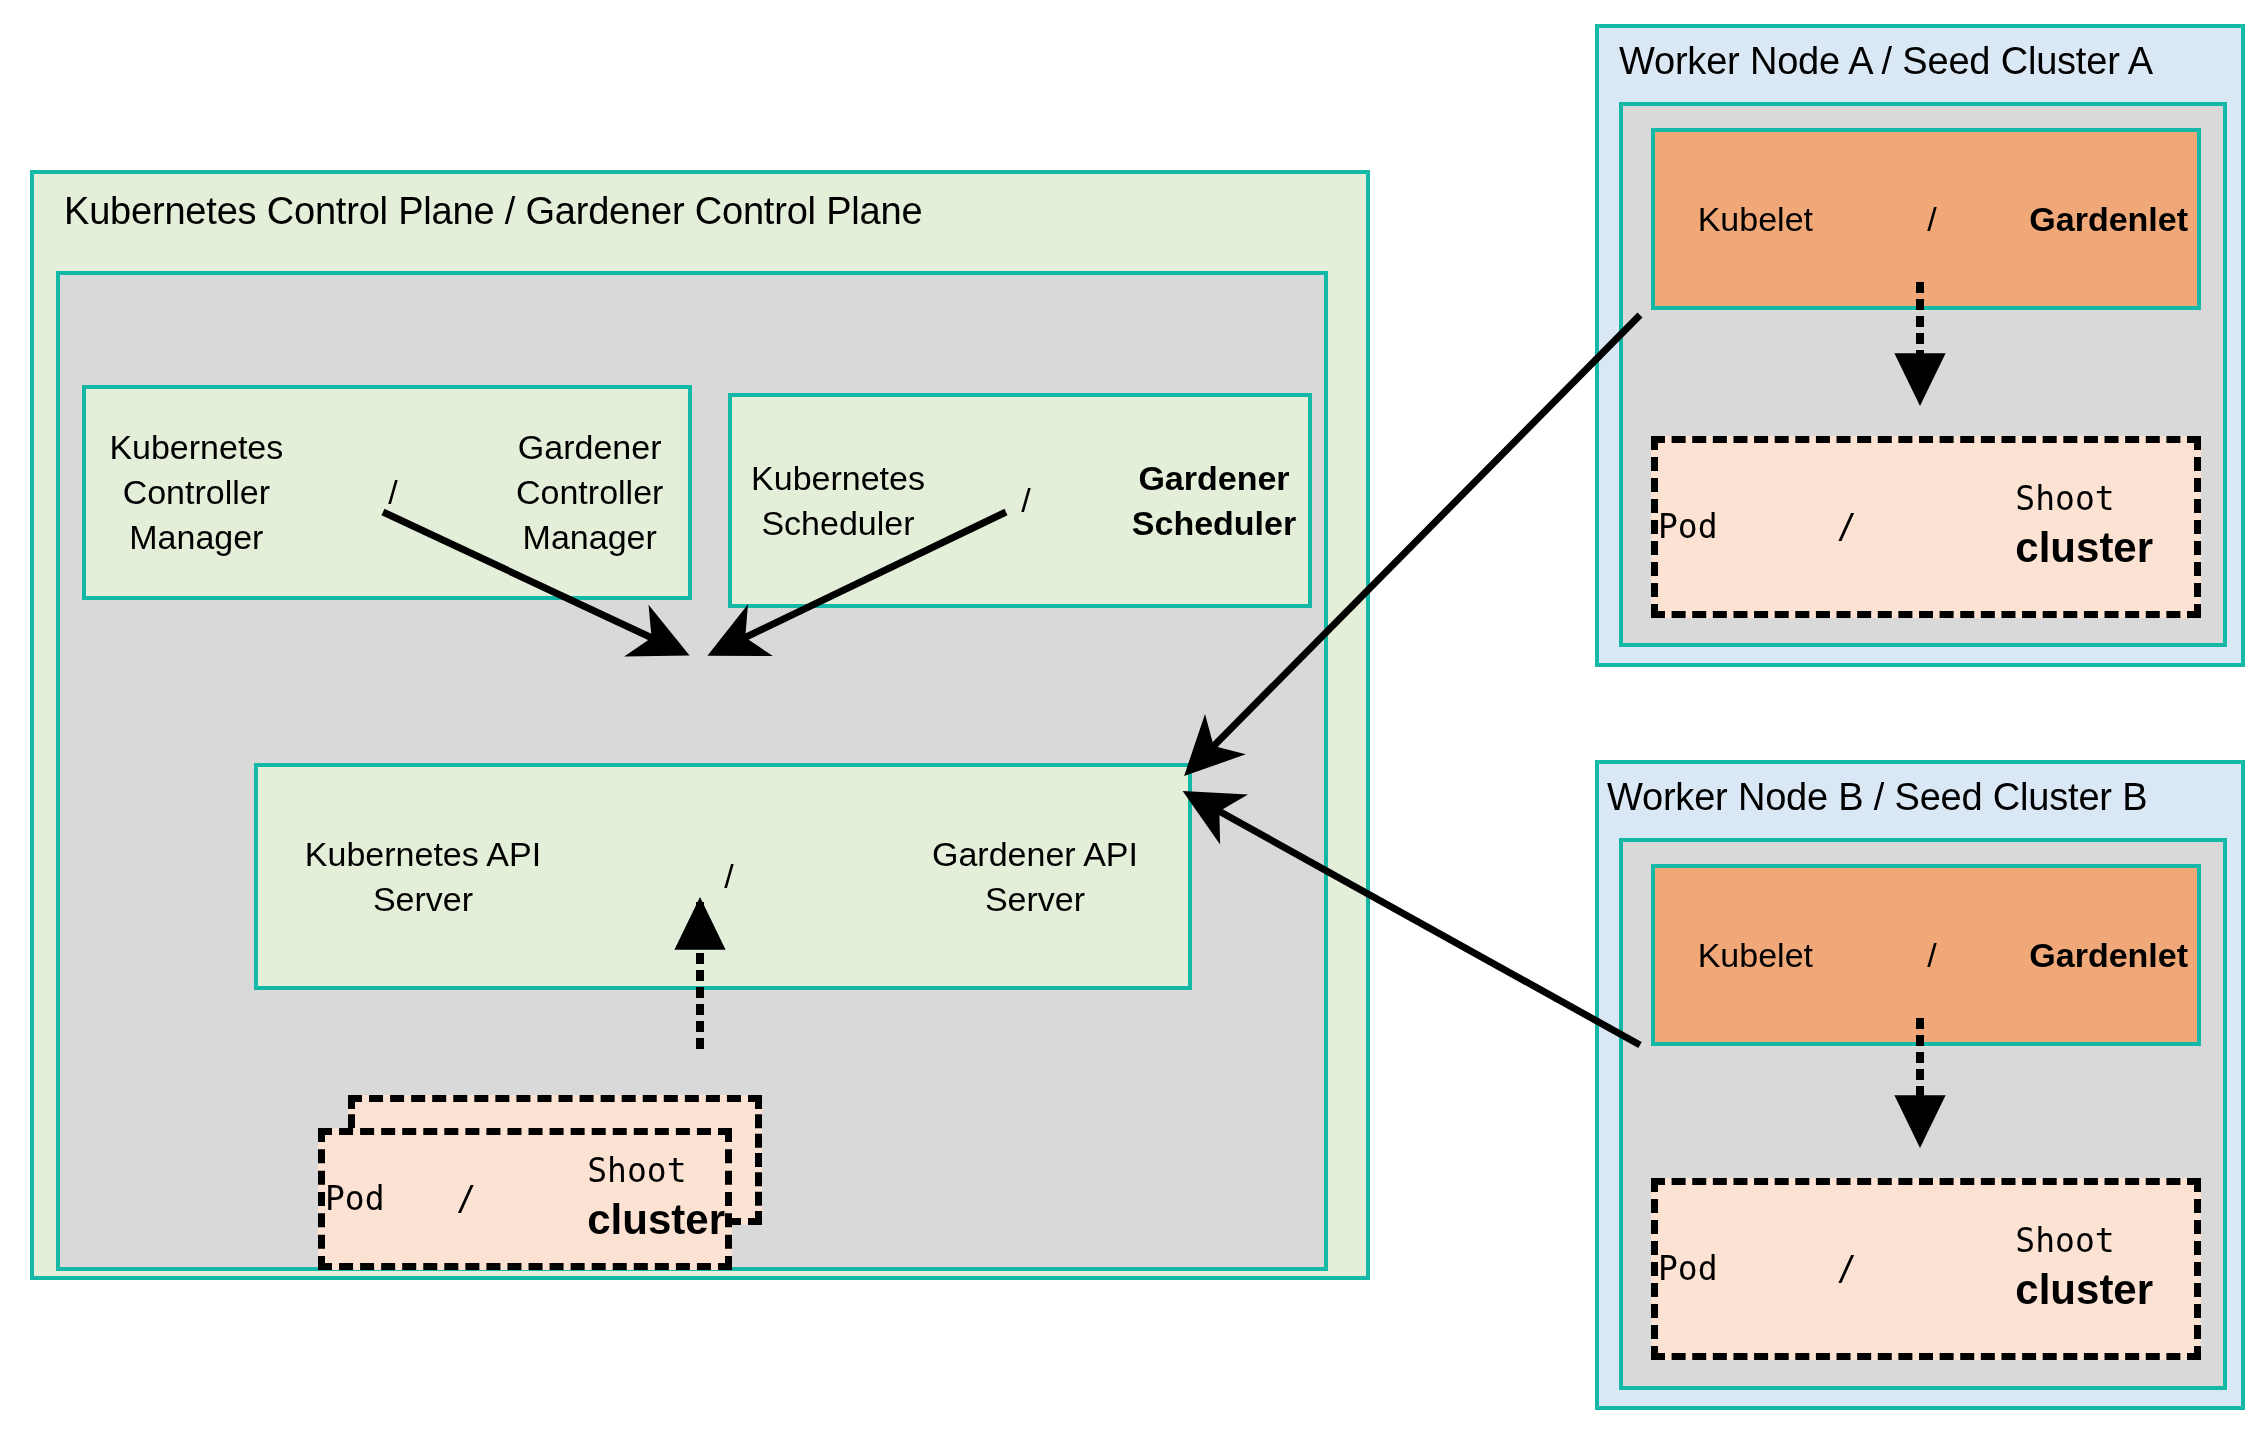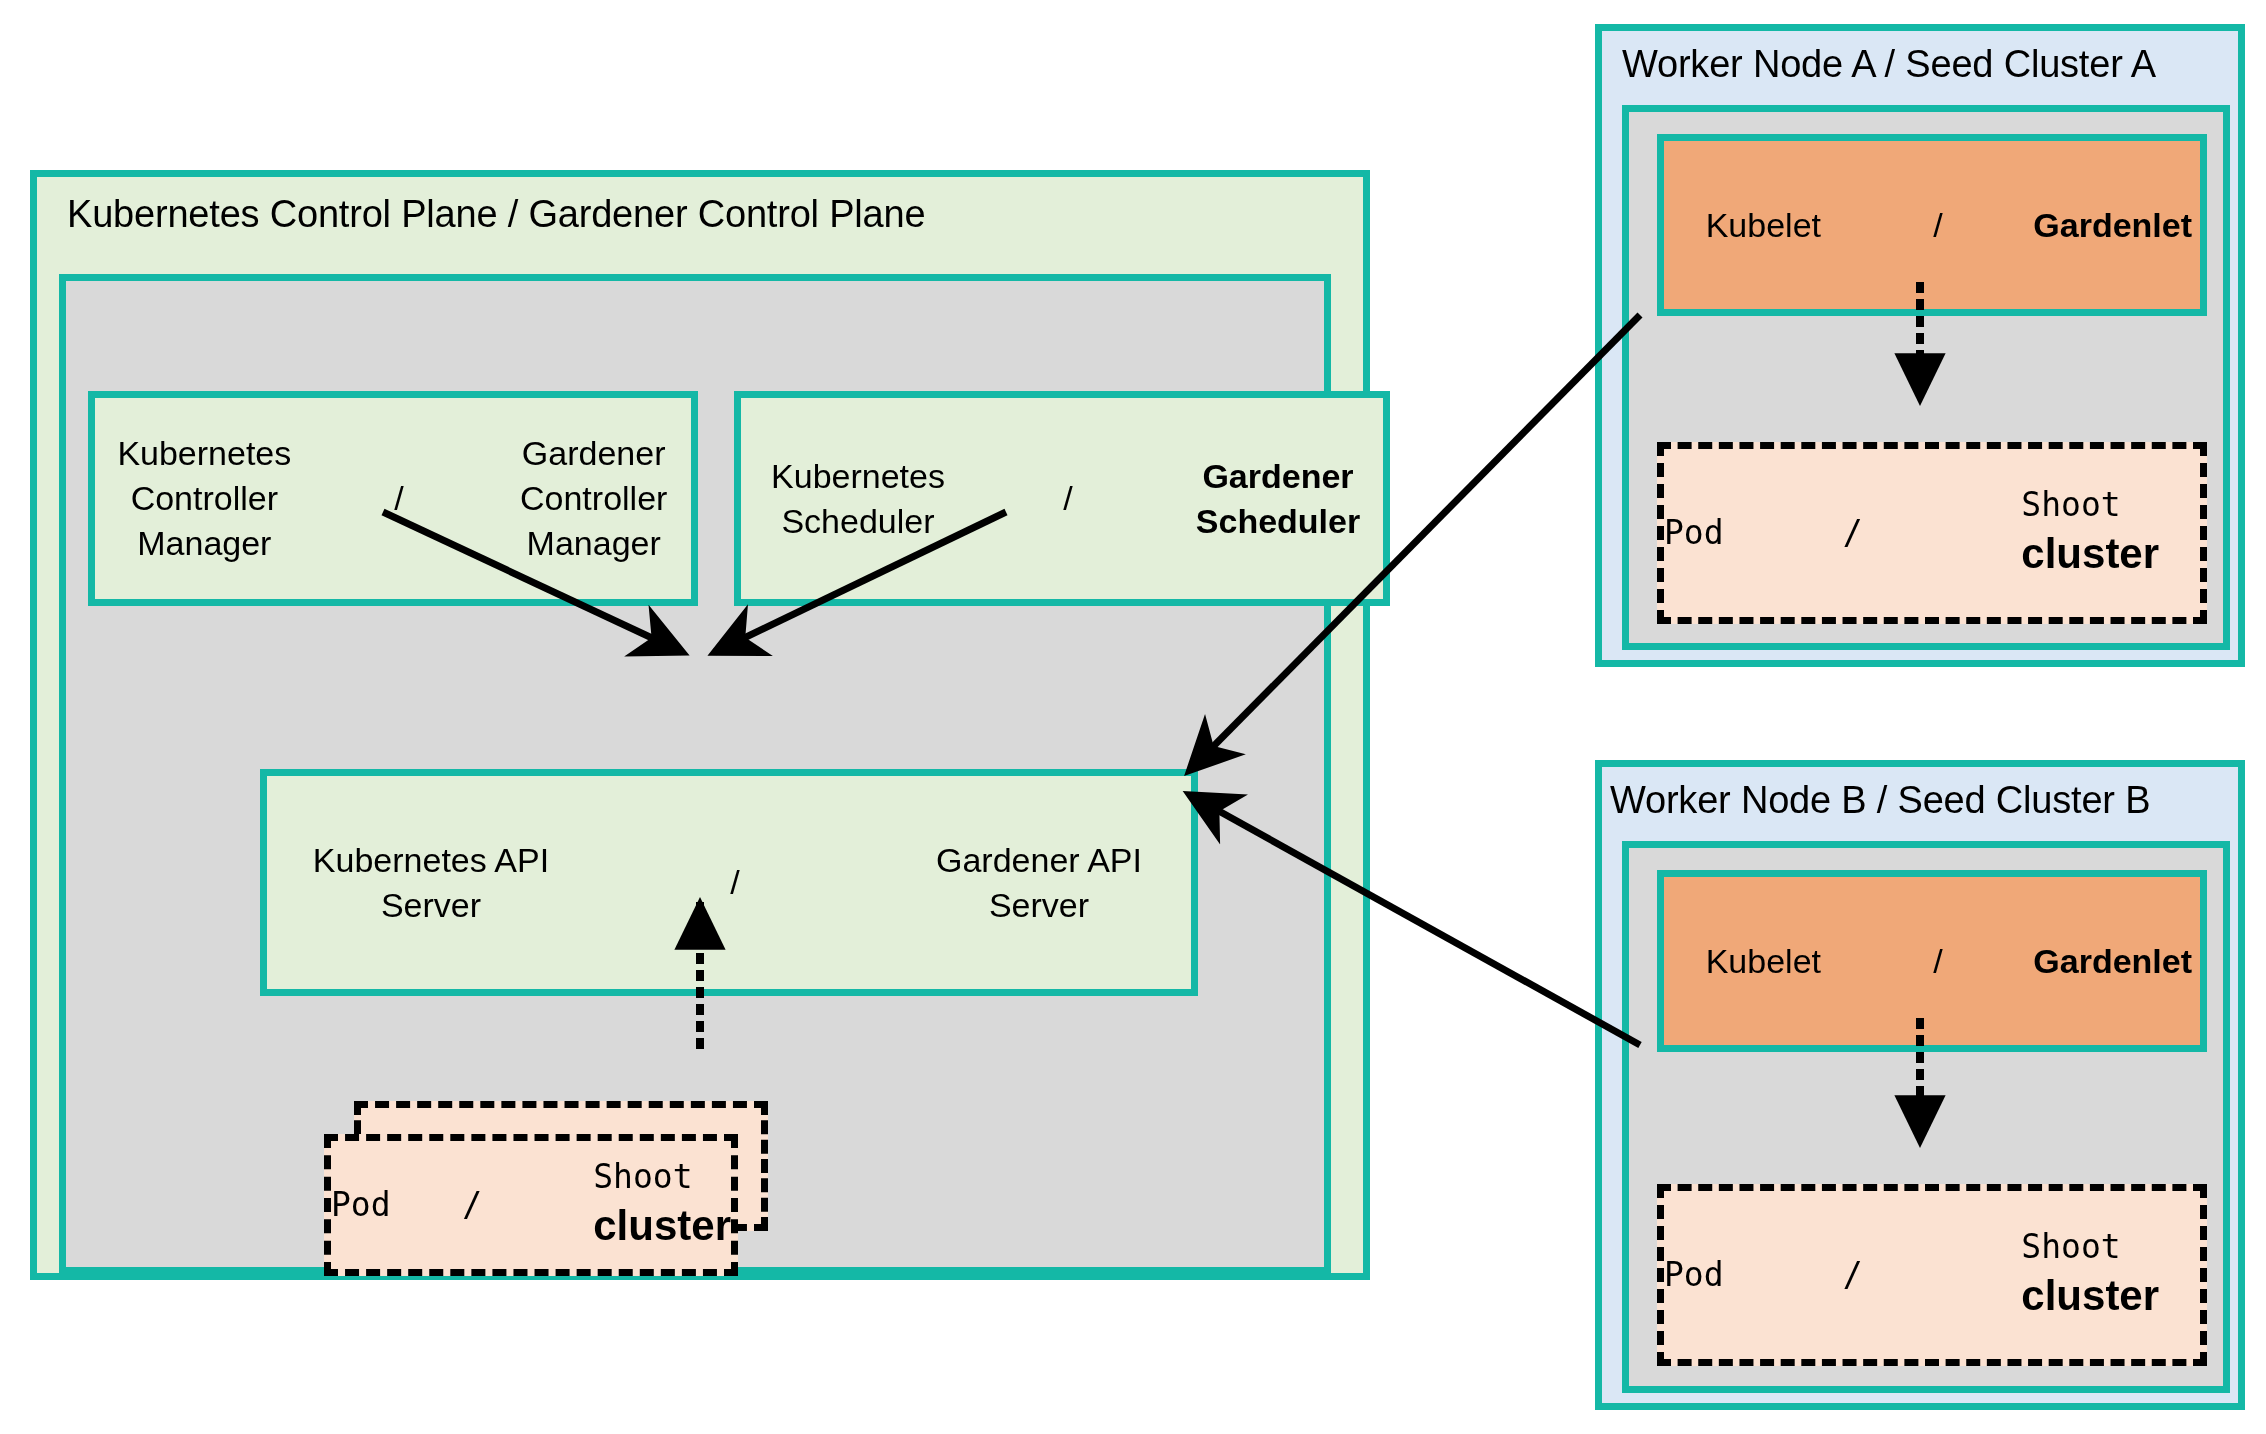--- a/index.html
+++ b/index.html
@@ -3,21 +3,21 @@
 <meta charset="utf-8">
 <style>
   html,body{margin:0;padding:0;background:#ffffff;}
   body{width:2266px;height:1434px;position:relative;overflow:hidden;
        font-family:"Liberation Sans","DejaVu Sans",sans-serif;color:#000;}
   #stage{position:absolute;left:0;top:0;width:2266px;height:1434px;}
 
   .abs{position:absolute;box-sizing:border-box;}
 
   
-  .solid-box{border:7px solid #14b8a6;padding-left:12px;}
+  .solid-box{border:4px solid #14b8a6;padding-left:12px;}
   .dashed-box{border:7px dashed #000;}
 
   
   .fill-green{background:#E3EFD9;}
   .fill-gray{background:#D9D9D9;}
   .fill-blue{background:#DAE7F5;}
   .fill-orange{background:#F0A878;}
   .fill-peach{background:#FBE2D2;}
 
   
@@ -47,21 +47,21 @@
     <div class="abs solid-box fill-gray" style="left:22px;top:78px;width:1272px;height:1000px;margin-top:19px;">
 
       <div class="abs solid-box fill-green" style="left:22px;top:110px;width:610px;height:215px;">
         <div class="center-stack">
           <div class="cond node-text">Kubernetes Controller Manager</div>
           <div class="cond slash">/</div>
           <div class="cond node-text">Gardener Controller Manager</div>
         </div>
       </div>
 
-      <div class="abs solid-box fill-green" style="left:668px;top:110px;width:656px;height:215px;">
+      <div class="abs solid-box fill-green" style="left:668px;top:118px;width:584px;height:215px;">
         <div class="center-stack">
           <div class="cond node-text">Kubernetes Scheduler</div>
           <div class="cond slash">/</div>
           <div class="cond node-text b" style="font-weight:bold;">Gardener Scheduler</div>
         </div>
       </div>
 
       <div class="abs solid-box fill-green" style="left:194px;top:488px;width:938px;height:227px;">
         <div class="center-stack">
           <div class="cond node-text">Kubernetes API Server</div>

